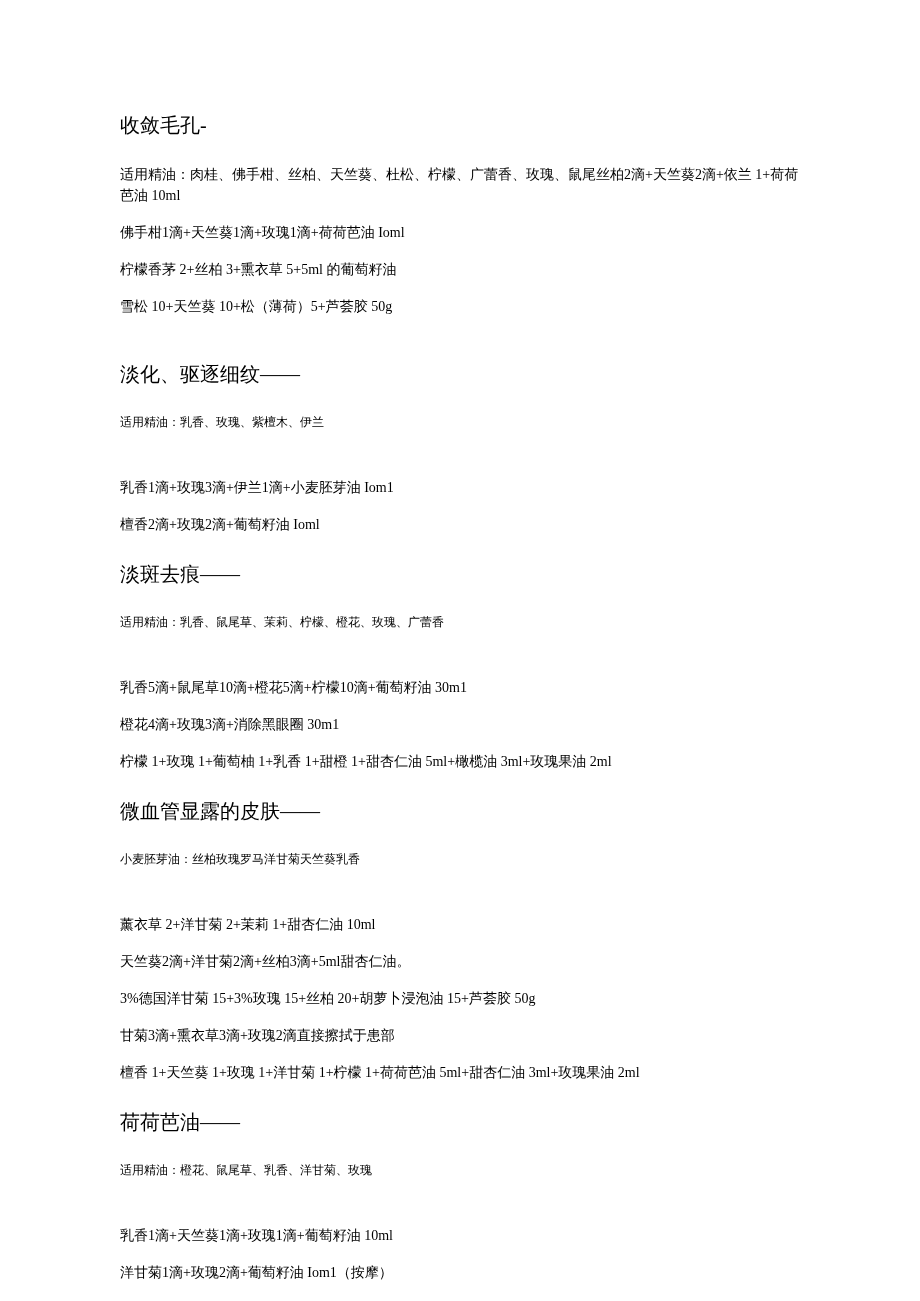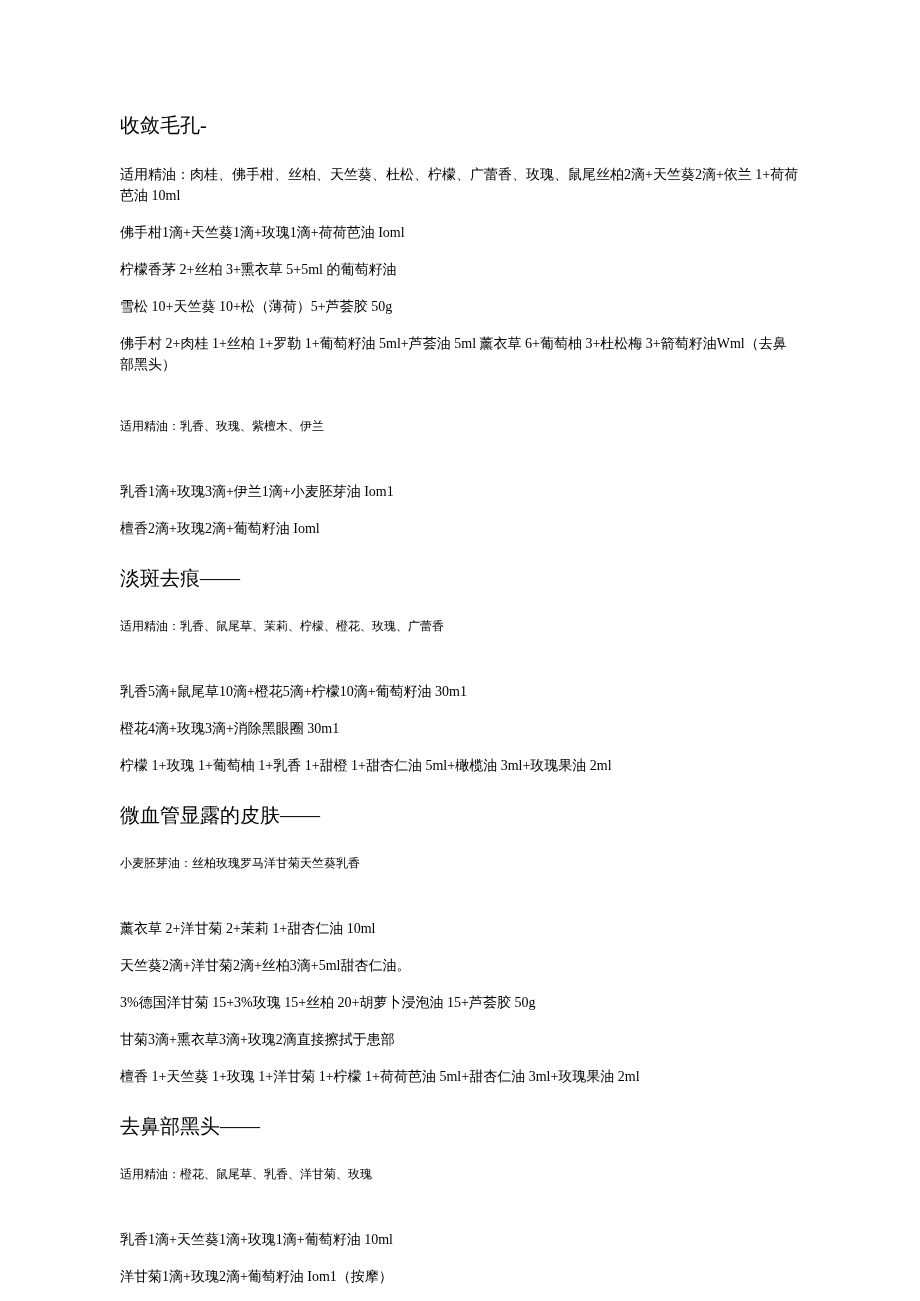--- a/index.html
+++ b/index.html
@@ -36,24 +36,24 @@
 </head>
 <body>
 
 <div class="page">
 
   <p class="heading">收敛毛孔-</p>
   <p class="line">适用精油：肉桂、佛手柑、丝柏、天竺葵、杜松、柠檬、广蕾香、玫瑰、鼠尾丝柏2滴+天竺葵2滴+依兰 1+荷荷芭油 10ml</p>
   <p class="line">佛手柑1滴+天竺葵1滴+玫瑰1滴+荷荷芭油 Ioml</p>
   <p class="line">柠檬香茅 2+丝柏 3+熏衣草 5+5ml 的葡萄籽油</p>
   <p class="line">雪松 10+天竺葵 10+松（薄荷）5+芦荟胶 50g</p>
-  <p class="line">佛手村 2+肉桂 1+丝柏 1+罗勒 1+葡萄籽油 5ml+芦荟油 5ml 薰衣草 6+葡萄柚 3+杜松梅 3+箭萄籽油Wml（去鼻部黑头）</p>
 
   <div class="block-spacer"></div>
 
+  <p class="heading">淡化、驱逐细纹——</p>
   <p class="sub-heading">适用精油：乳香、玫瑰、紫檀木、伊兰</p>
   <div class="small-spacer"></div>
   <p class="line">乳香1滴+玫瑰3滴+伊兰1滴+小麦胚芽油 Iom1</p>
   <p class="line">檀香2滴+玫瑰2滴+葡萄籽油 Ioml</p>
 
   <div class="small-spacer"></div>
 
   <p class="heading">淡斑去痕——</p>
   <p class="sub-heading">适用精油：乳香、鼠尾草、茉莉、柠檬、橙花、玫瑰、广蕾香</p>
   <div class="small-spacer"></div>
@@ -67,19 +67,19 @@
   <p class="sub-heading">小麦胚芽油：丝柏玫瑰罗马洋甘菊天竺葵乳香</p>
   <div class="small-spacer"></div>
   <p class="line">薰衣草 2+洋甘菊 2+茉莉 1+甜杏仁油 10ml</p>
   <p class="line">天竺葵2滴+洋甘菊2滴+丝柏3滴+5ml甜杏仁油。</p>
   <p class="line">3%德国洋甘菊 15+3%玫瑰 15+丝柏 20+胡萝卜浸泡油 15+芦荟胶 50g</p>
   <p class="line">甘菊3滴+熏衣草3滴+玫瑰2滴直接擦拭于患部</p>
   <p class="line">檀香 1+天竺葵 1+玫瑰 1+洋甘菊 1+柠檬 1+荷荷芭油 5ml+甜杏仁油 3ml+玫瑰果油 2ml</p>
 
   <div class="small-spacer"></div>
 
-  <p class="heading">去鼻部黑头——</p>
+  <p class="heading">荷荷芭油——</p>
   <p class="sub-heading">适用精油：橙花、鼠尾草、乳香、洋甘菊、玫瑰</p>
   <div class="small-spacer"></div>
   <p class="line">乳香1滴+天竺葵1滴+玫瑰1滴+葡萄籽油 10ml</p>
   <p class="line">洋甘菊1滴+玫瑰2滴+葡萄籽油 Iom1（按摩）</p>
 
 </div>
 
 </body></html>

